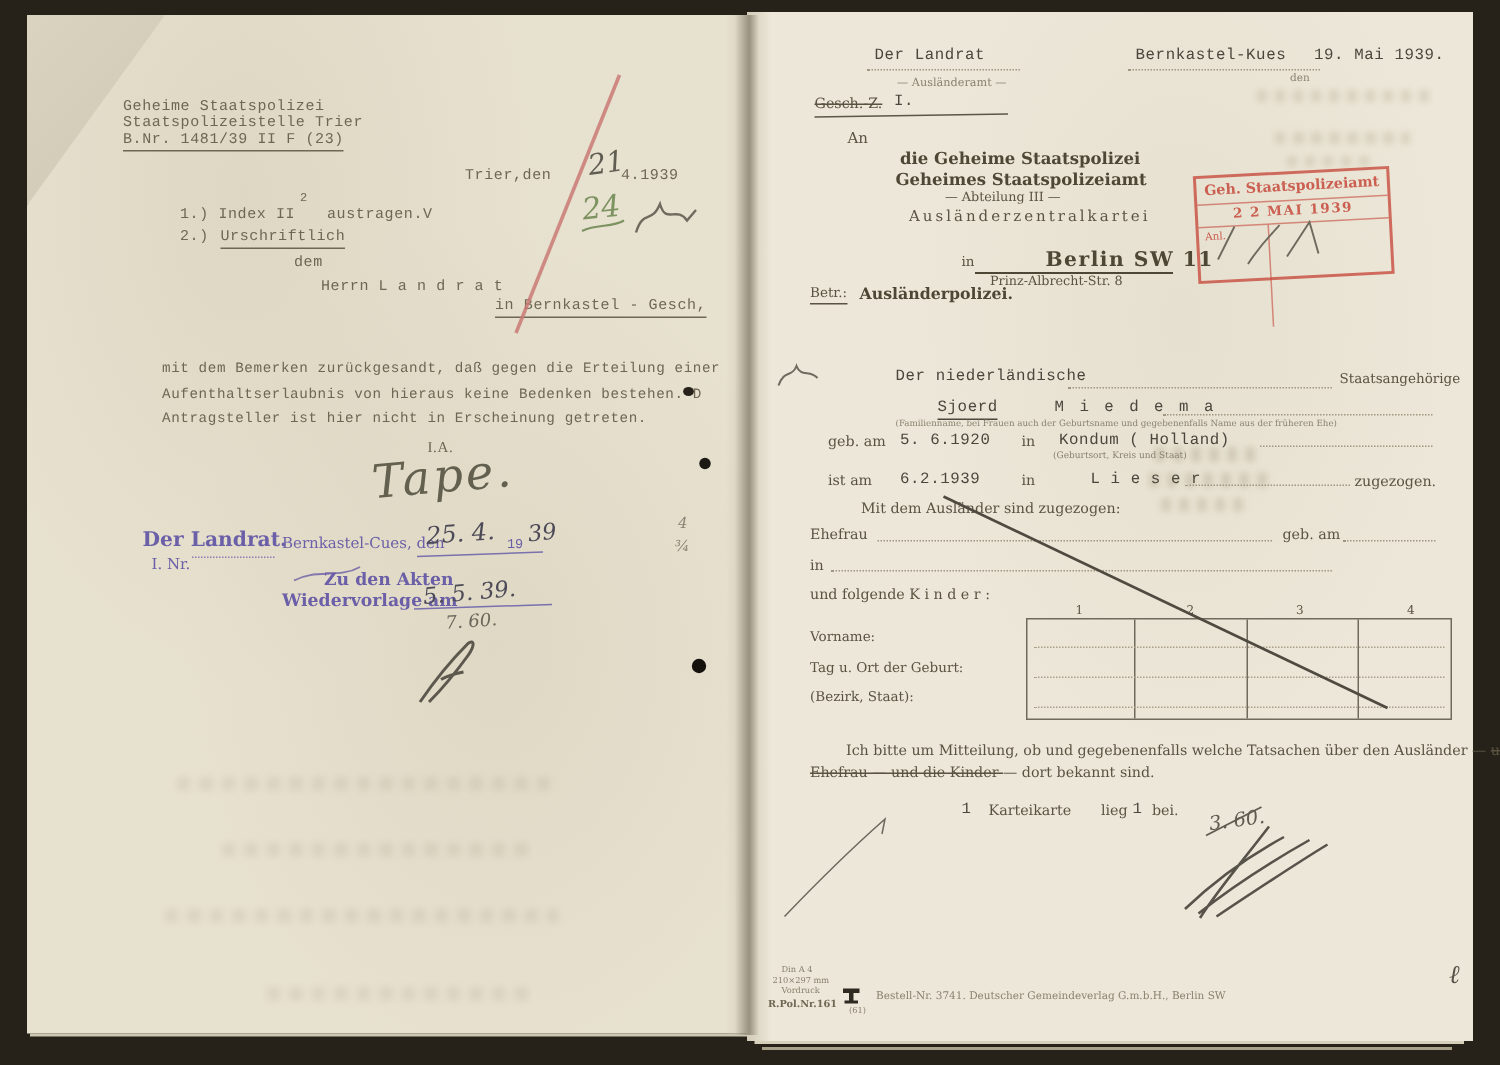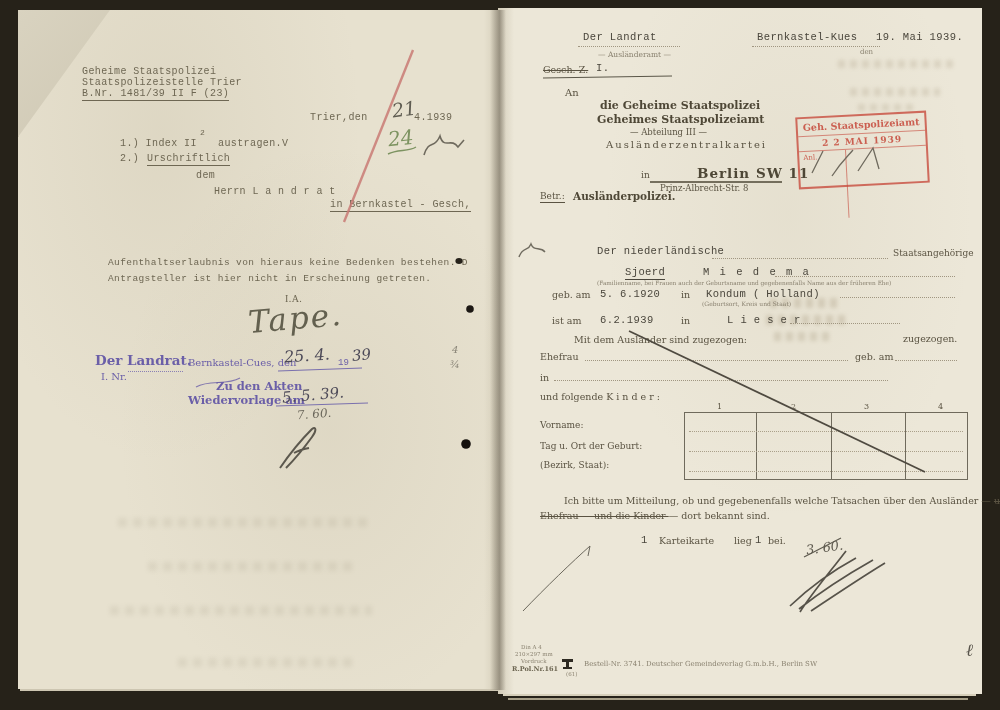--- a/index.html
+++ b/index.html
@@ -68,20 +68,21 @@
 
   <span class="t tw" style="left:120px;top:138px;">1.) Index II</span>
   <span class="t tw" style="left:200px;top:128px;font-size:8px;">2</span>
   <span class="t tw" style="left:218px;top:138px;">austragen.V</span>
   <span class="t tw" style="left:120px;top:153px;">2.)</span>
   <span class="t tw ul" style="left:147px;top:153px;">Urschriftlich</span>
   <span class="t tw" style="left:196px;top:170px;">dem</span>
   <span class="t tw" style="left:214px;top:186px;">Herrn L a n d r a t</span>
   <span class="t tw ul" style="left:330px;top:199px;">in Bernkastel - Gesch,</span>
 
+  <span class="t tw" style="left:108px;top:240px;font-size:9.5px;">mit dem Bemerken zurückgesandt, daß gegen die Erteilung einer</span>
   <span class="t tw" style="left:108px;top:273px;font-size:9.5px;">Antragsteller ist hier nicht in Erscheinung getreten.</span>
   <span class="t tw" style="left:108px;top:257px;font-size:9.5px;">Aufenthaltserlaubnis von hieraus keine Bedenken bestehen. D</span>
 
   <span class="t tw" style="left:285px;top:293px;font-family:Liberation Serif, serif;">I.A.</span>
   <span class="t hand" style="left:248px;top:300px;font-size:31px;letter-spacing:2px;transform:rotate(-5deg);color:#63604f;">Tape.</span>
 
   <span class="t purple" style="left:95px;top:352px;font-size:13.5px;">Der Landrat.</span>
   <span class="t purple" style="left:101px;top:371px;font-size:10px;font-weight:normal;">I. Nr.</span>
   <span class="dots" style="left:128px;top:371px;width:55px;border-color:#8a80b5;"></span>
   <span class="t purple" style="left:188px;top:357px;font-size:10px;font-weight:normal;">Bernkastel-Cues, den</span>
@@ -150,21 +151,21 @@
   <span class="t fr" style="left:681px;top:289px;font-size:9.5px;">in</span>
   <span class="t tw2" style="left:706px;top:288px;">Kondum ( Holland)</span>
   <span class="dots" style="left:840px;top:297px;width:115px;"></span>
   <span class="t tinyp" style="left:702px;top:300px;font-size:6px;">(Geburtsort, Kreis und Staat)</span>
 
   <span class="t fr" style="left:552px;top:315px;font-size:9.5px;">ist am</span>
   <span class="t tw2" style="left:600px;top:314px;">6.2.1939</span>
   <span class="t fr" style="left:681px;top:315px;font-size:9.5px;">in</span>
   <span class="t tw2" style="left:727px;top:314px;">L i e s e r</span>
   <span class="dots" style="left:790px;top:323px;width:110px;"></span>
-  <span class="t fr" style="left:903px;top:316px;font-size:9.5px;margin-top:17px;">zugezogen.</span>
+  <span class="t fr" style="left:903px;top:316px;font-size:9.5px;">zugezogen.</span>
 
   <span class="t fr" style="left:574px;top:334px;font-size:9.5px;">Mit dem Ausländer sind zugezogen:</span>
 
   <span class="t fr" style="left:540px;top:351px;font-size:9.5px;">Ehefrau</span>
   <span class="dots" style="left:585px;top:360px;width:263px;"></span>
   <span class="t fr" style="left:855px;top:351px;font-size:9.5px;">geb. am</span>
   <span class="dots" style="left:895px;top:360px;width:62px;"></span>
   <span class="t fr" style="left:540px;top:372px;font-size:9.5px;">in</span>
   <span class="dots" style="left:554px;top:380px;width:334px;"></span>
   <span class="t fr" style="left:540px;top:391px;font-size:9.5px;">und folgende K i n d e r :</span>

